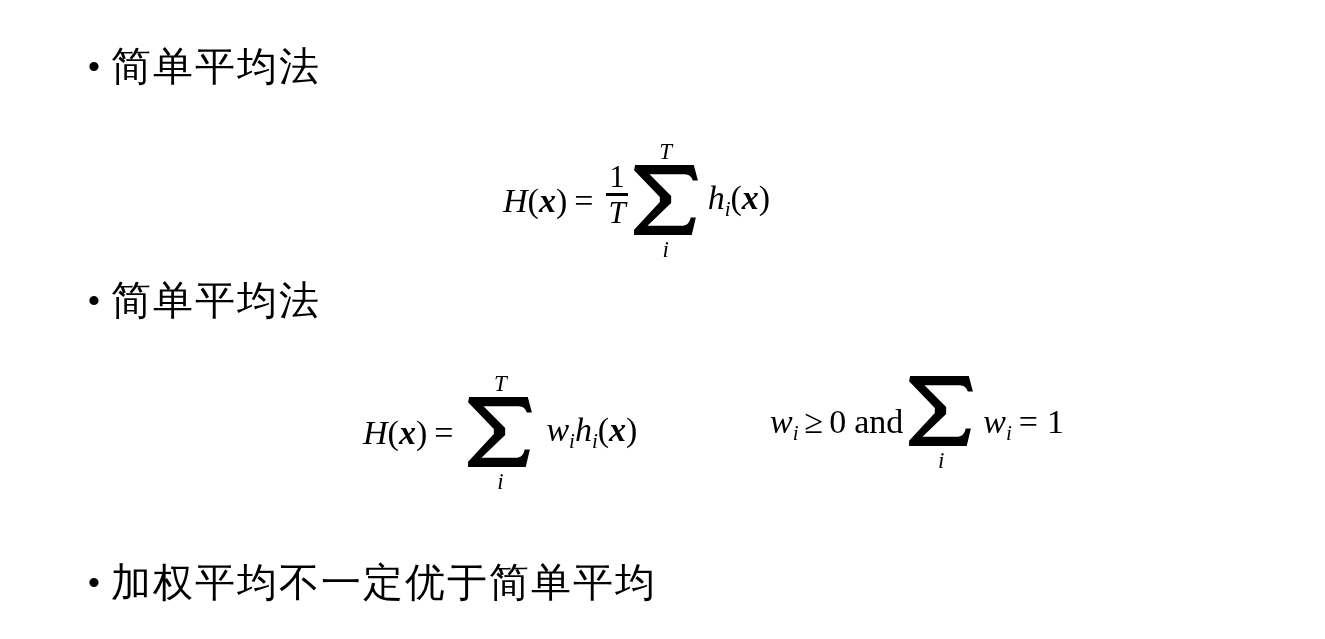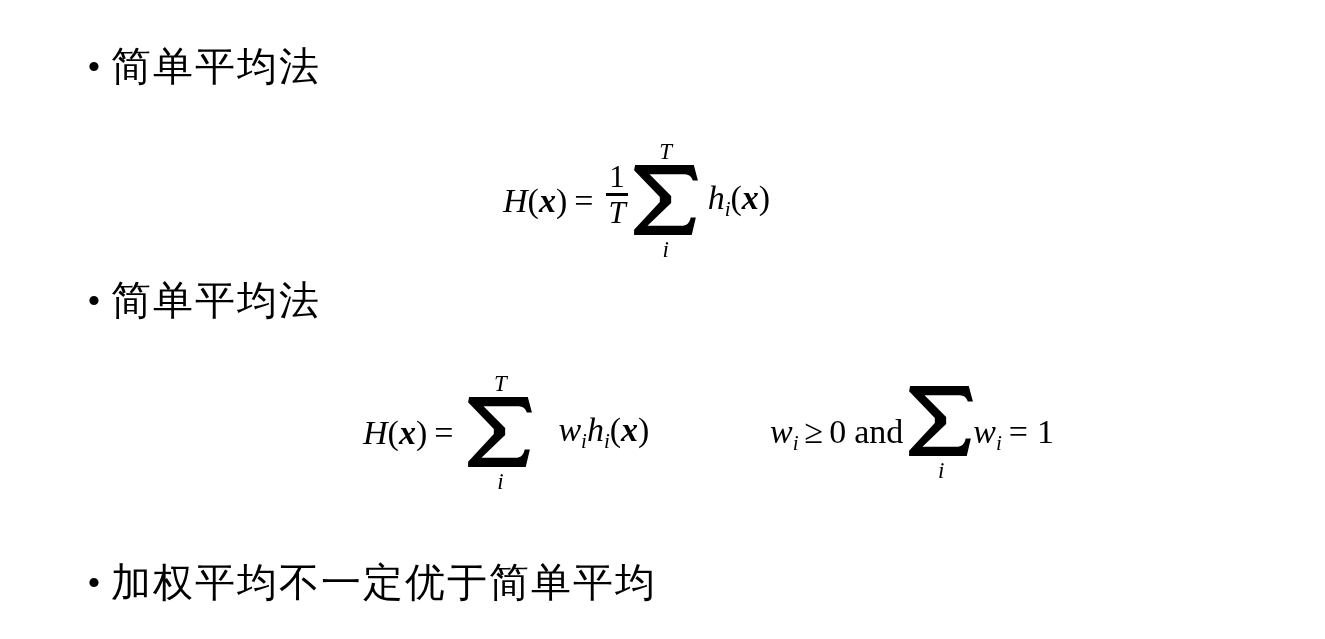--- a/index.html
+++ b/index.html
@@ -39,21 +39,21 @@
     position:absolute;
     display:flex;
     align-items:center;
     font-family:"Liberation Serif", serif;
     font-size:34px;
     color:#000000;
     white-space:nowrap;
   }
   .formula-1 { left:503px; top:140px; }
   .formula-2 { left:363px; top:372px; }
-  .formula-3 { left:770px; top:386px; }
+  .formula-3 { left:770px; top:376px; }
 
   .run { white-space:nowrap; }
   .it  { font-style:italic; }
   .bix { font-style:italic; font-weight:700; }
   .sb  { font-size:21px; font-style:italic; vertical-align:-7px; }
   .eq  { margin:0 9px 0 7px; }
   .geq { margin:0 6px; }
   .andword { margin:0 4px 0 8px; }
 
   .frac {
@@ -73,23 +73,23 @@
     flex-direction:column;
     align-items:center;
     margin-left:6px;
   }
   .bigsum .lim { font-size:23px; font-style:italic; line-height:1; height:23px; }
   .bigsum .lim.upper { margin-bottom:2px; }
   .bigsum .lim.lower { margin-top:3px; }
   .sigma-svg { display:block; }
 
   .gap-term-1 { margin-left:10px;text-align:center; }
-  .gap-term-2 { margin-left:26px; }
+  .gap-term-2 { margin-left:14px; }
   .gap-sum-c  { margin-left:2px; }
-  .gap-term-c { }
+  .gap-term-c { margin-left:10px; }
 </style>
 </head>
 <body>
 
 <div class="slide">
 
   <div class="bullet bullet-1">
     <span class="marker">•</span>
     <span class="txt">简单平均法</span>
   </div>

